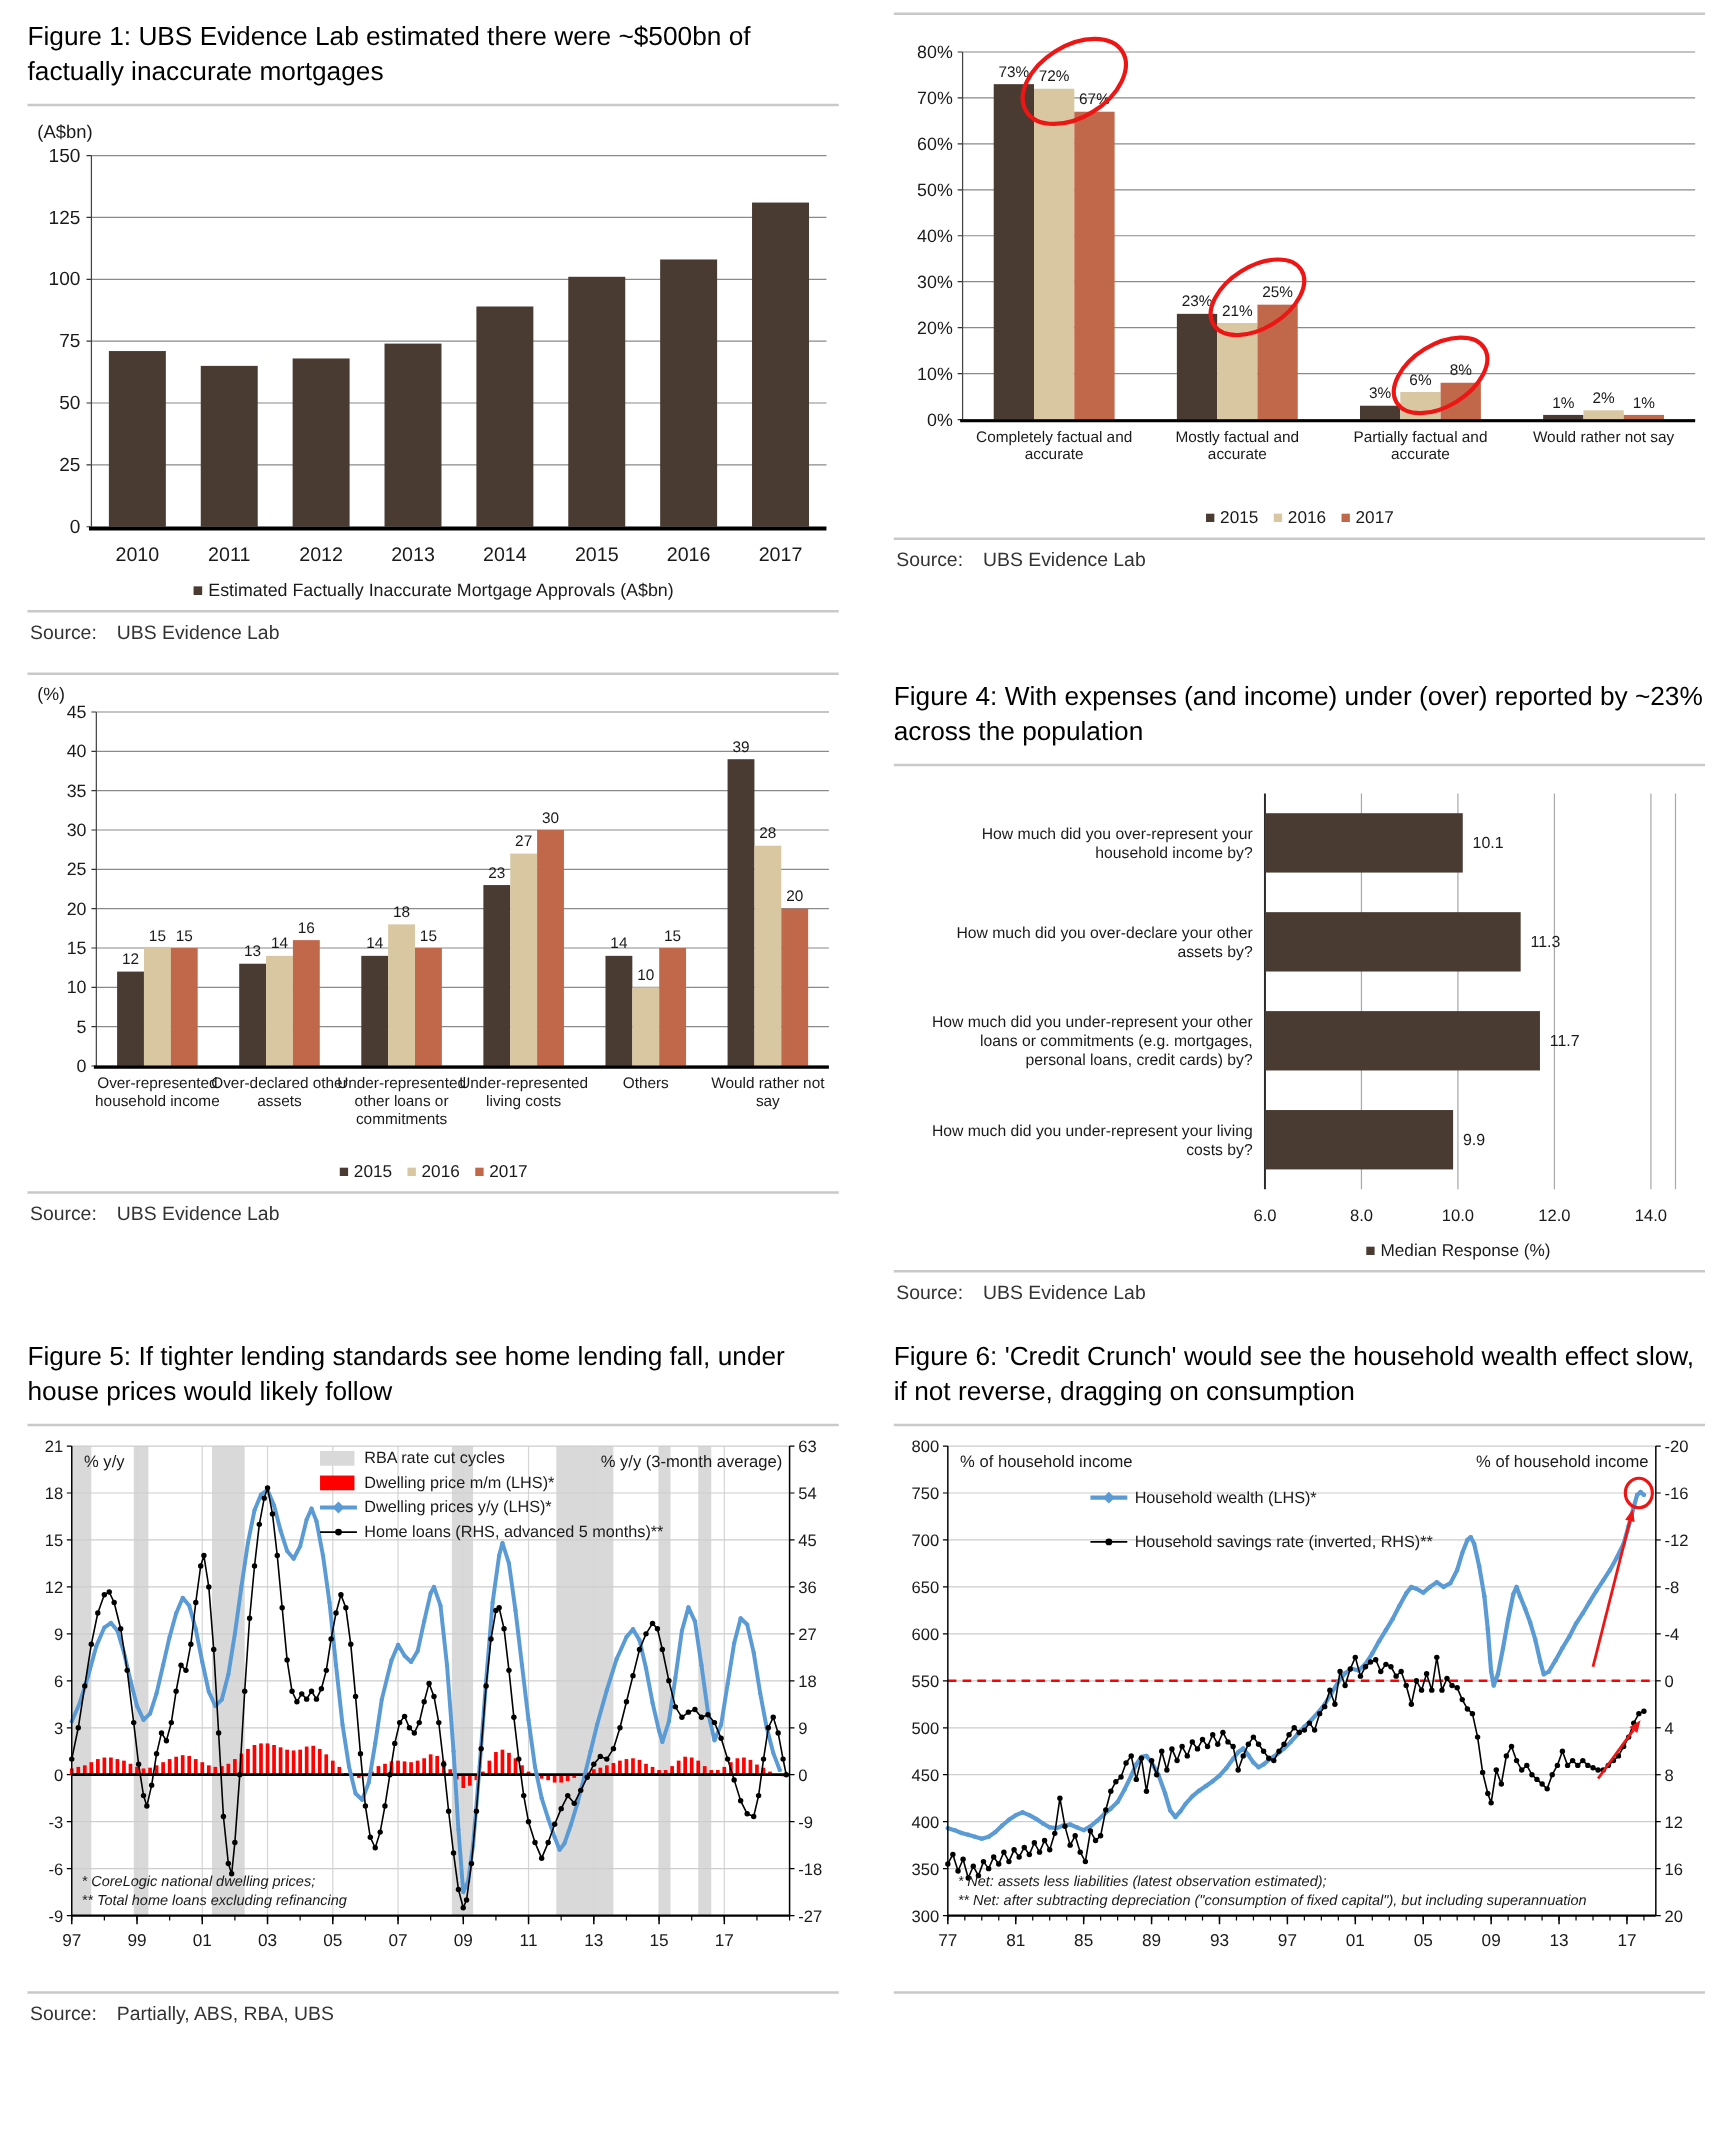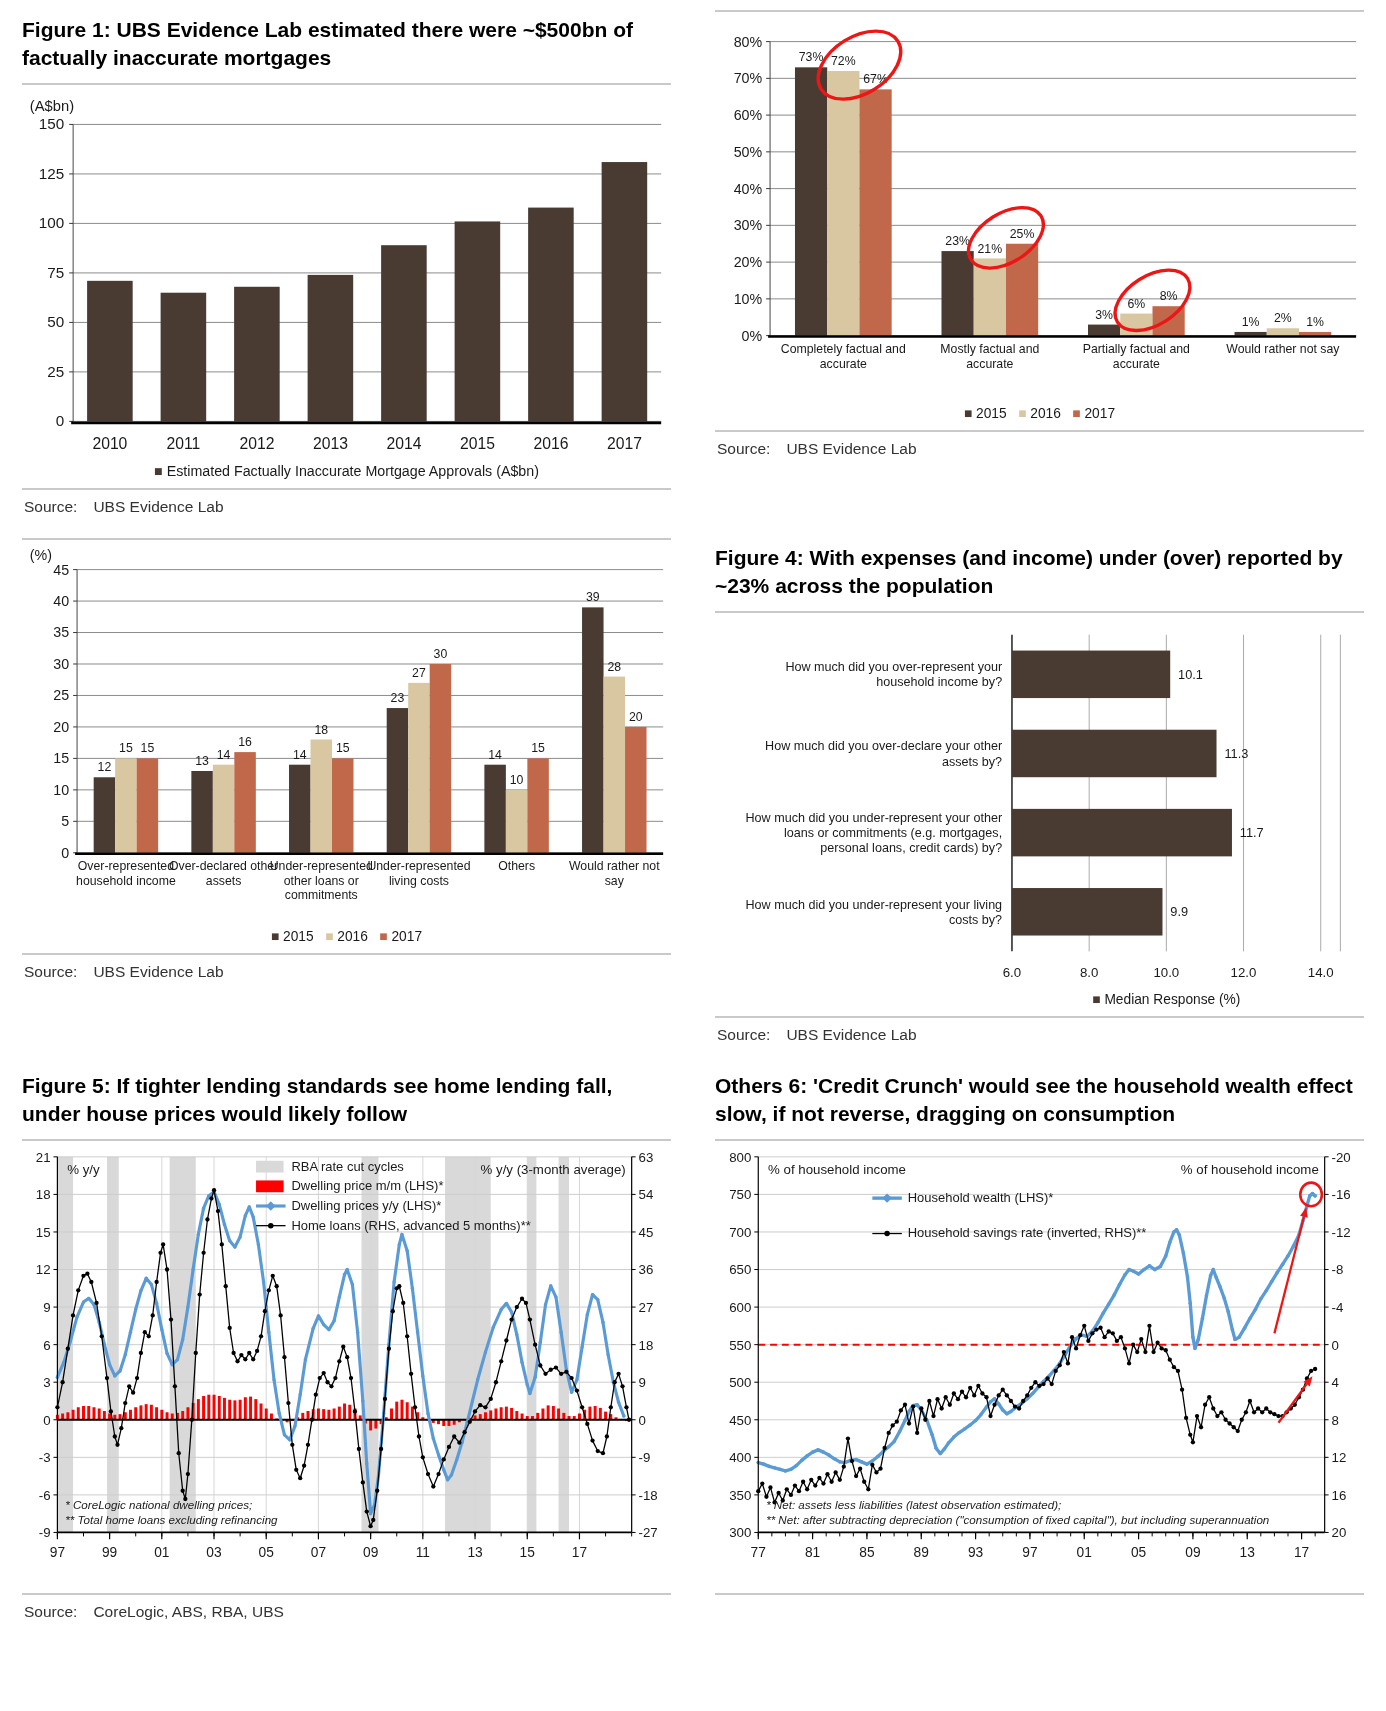--- a/index.html
+++ b/index.html
@@ -1,19 +1,19 @@
 <!DOCTYPE html>
 <html><head>
 <meta charset="utf-8">
 <style>
   html,body{margin:0;padding:0;background:#fff;}
   body{width:1386px;font-family:"Liberation Sans",sans-serif;}
   .page{display:grid;grid-template-columns:1fr 1fr;column-gap:44px;row-gap:6px;padding:10px 22px 6px 22px;}
   .panel{display:flex;flex-direction:column;}
-  .fig-title{font-weight:bold;font-size:21px;line-height:1.35;color:#000;margin:6px 0 10px 0;}
+  .fig-title{font-weight:normal;font-size:21px;line-height:1.35;color:#000;margin:6px 0 10px 0;}
   .rule{height:2px;background:#c9c9c9;border:none;margin:0 0 6px 0;}
   .rule2{height:2px;background:#c9c9c9;border:none;margin:4px 0 2px 0;}
   .chart{width:100%;}
   .chart svg{display:block;width:100%;height:auto;}
   .source{font-size:15.5px;color:#333;margin:6px 0 16px 2px;}
   .src-label{margin-right:16px;}
 </style>
 </head>
 <body>
 
@@ -773,25 +773,25 @@
           <rect x="249.6" y="56.6" width="6.8" height="6.8" fill="#5b9bd5" transform="rotate(45 253 60)"></rect>
           <text x="274" y="64" font-size="13.2" fill="#1a1a1a" text-anchor="start">Dwelling prices y/y (LHS)*</text>
           <line x1="238" y1="80" x2="268" y2="80" stroke="#000000" stroke-width="1.3"></line>
           <circle cx="253" cy="80" r="2.8" fill="#000000"></circle>
           <text x="274" y="84" font-size="13.2" fill="#1a1a1a" text-anchor="start">Home loans (RHS, advanced 5 months)**</text>
           <text x="44" y="368" font-size="11.8" fill="#1a1a1a" text-anchor="start" font-style="italic">* CoreLogic national dwelling prices;</text>
           <text x="44" y="383" font-size="11.8" fill="#1a1a1a" text-anchor="start" font-style="italic">** Total home loans excluding refinancing</text>
         </svg>
       </div>
     <hr class="rule2">
-    <p class="source"><span class="src-label">Source:</span><span>CoreLogic, ABS, RBA, UBS</span></p>
+    <p class="source"><span class="src-label">Source:</span><span>Partially, ABS, RBA, UBS</span></p>
   </section>
 
   <section class="panel">
-    <h2 class="fig-title">Others 6: 'Credit Crunch' would see the household wealth effect slow, if not reverse, dragging on consumption</h2>
+    <h2 class="fig-title">Figure 6: 'Credit Crunch' would see the household wealth effect slow, if not reverse, dragging on consumption</h2>
     <hr class="rule">
     <div class="chart" id="chart5">
         <svg viewBox="0 0 660 450" xmlns="http://www.w3.org/2000/svg" font-family="Liberation Sans, sans-serif">
           <line x1="44" y1="10" x2="620" y2="10" stroke="#cdcdcd" stroke-width="1"></line>
           <line x1="40" y1="10" x2="44" y2="10" stroke="#000" stroke-width="1"></line>
           <line x1="620" y1="10" x2="624" y2="10" stroke="#000" stroke-width="1"></line>
           <text x="37" y="15" font-size="13.5" fill="#1a1a1a" text-anchor="end">800</text>
           <text x="627" y="15" font-size="13.5" fill="#1a1a1a" text-anchor="start">-20</text>
           <line x1="44" y1="48.2" x2="620" y2="48.2" stroke="#cdcdcd" stroke-width="1"></line>
           <line x1="40" y1="48.2" x2="44" y2="48.2" stroke="#000" stroke-width="1"></line>

